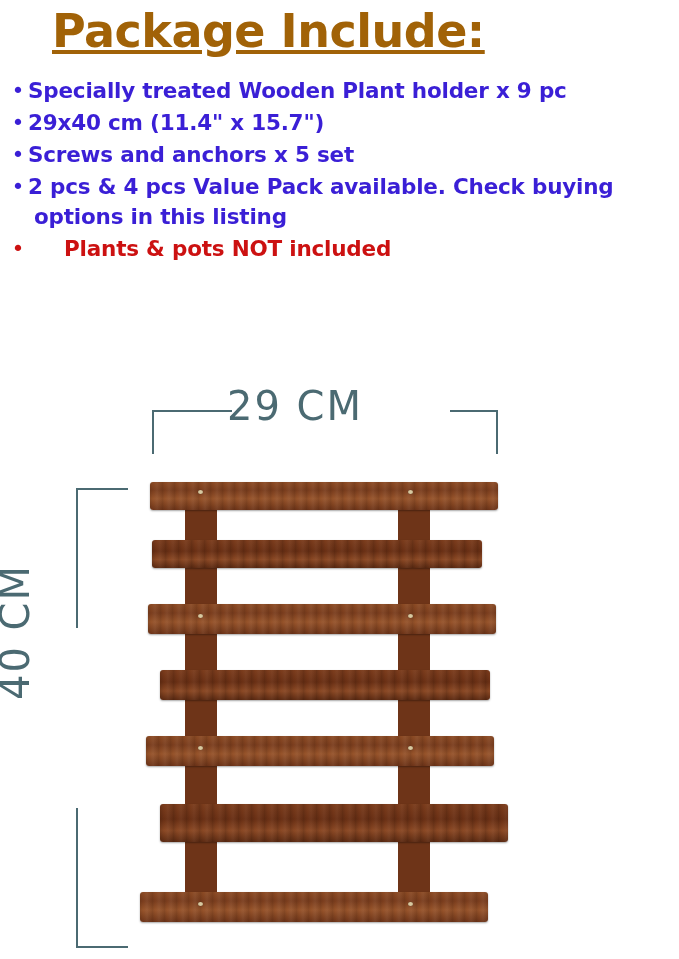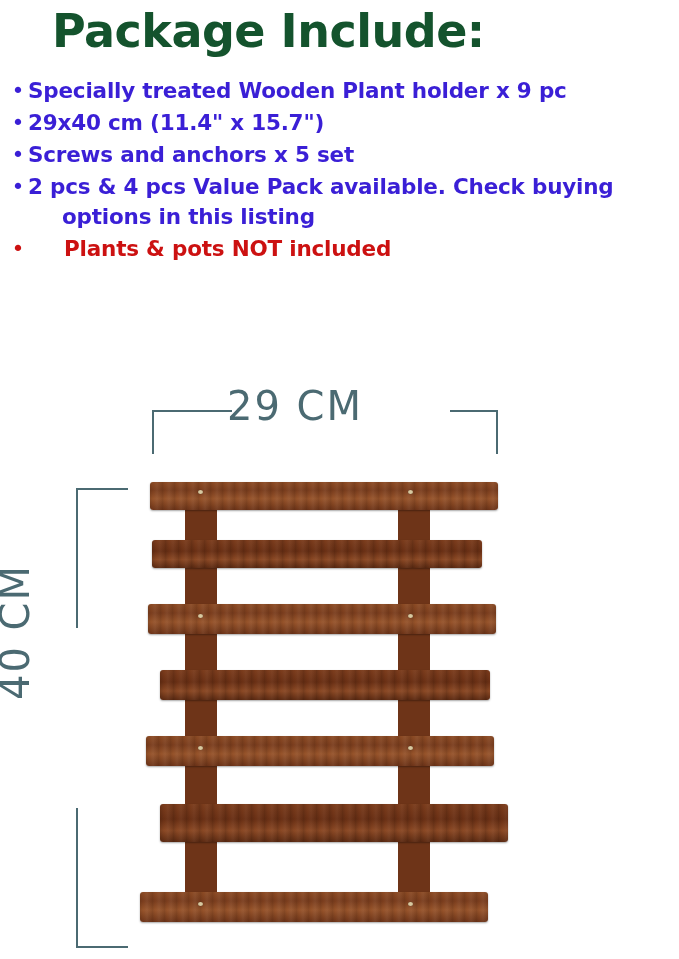--- a/index.html
+++ b/index.html
@@ -17,22 +17,23 @@
 
   
   .heading {
     position: absolute;
     left: 52px;
     top: 4px;
     font-family: "DejaVu Sans", sans-serif;
     font-weight: bold;
     font-size: 46px;
     letter-spacing: -0.5px;
-    color: #14532d;
+    color: #a16207;
     white-space: nowrap;
+    text-decoration: underline;
   }
 
   
   .bullets {
     position: absolute;
     left: 8px;
     top: 76px;
     width: 670px;
   }
   .bullet-row {
@@ -55,21 +56,20 @@
     font-weight: bold;
     font-size: 21.5px;
     line-height: 30px;
     color: #3a1fd6;
     letter-spacing: -0.2px;
   }
   .bullet-text.red { color: #cc1111; margin-left: 36px; }
   .bullet-text .cont {
     display: block;
     padding-left: 6px;
-    margin-left: 28px;
   }
 
   
   .dim-top-label {
     position: absolute;
     left: 227px;
     top: 383px;
     font-size: 40px;
     letter-spacing: 2px;
     color: #4b6a72;

